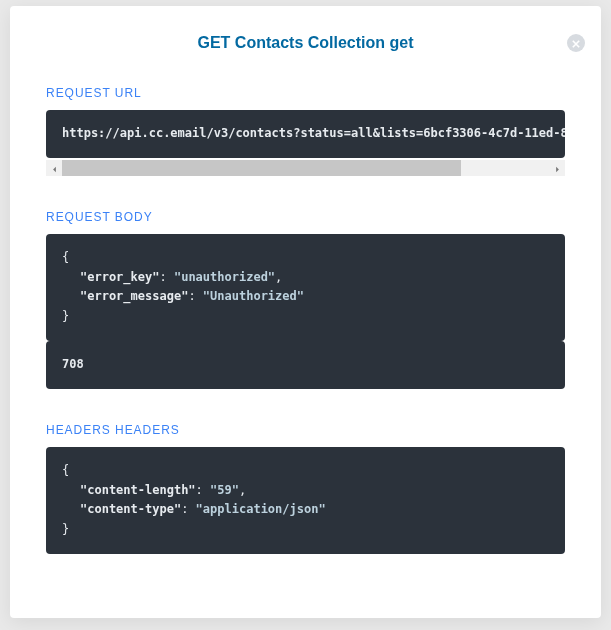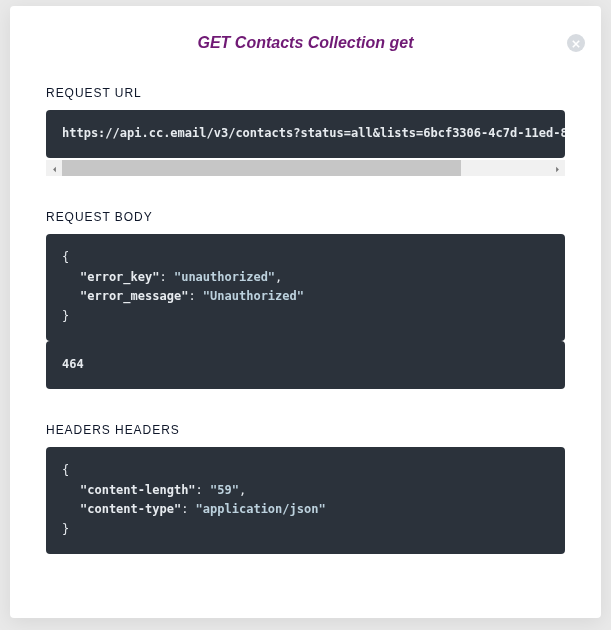--- a/index.html
+++ b/index.html
@@ -25,28 +25,27 @@
     align-items: center;
     justify-content: center;
     cursor: pointer;
   }
   .close-btn svg { width: 8px; height: 8px; fill: #fff; }
   .title {
     text-align: center;
     font-weight: 700;
     font-size: 16px;
     padding: 28px 40px 0;
-    color: #701a75;
-    font-style: italic;
+    color: #0369a1;
   }
   .content { padding: 0 36px 28px; }
   .section-label {
     font-size: 12px;
     letter-spacing: 0.08em;
-    color: #0f172a;
+    color: #3b82f6;
     margin-top: 34px;
     margin-bottom: 10px;
     font-weight: 400;
   }
   .codebox {
     background: #2b323b;
     border-radius: 4px;
     color: #e7ebef;
     font-family: ui-monospace, SFMono-Regular, Menlo, Consolas, monospace;
     font-size: 12px;
@@ -138,21 +137,21 @@
 
     <div class="section-label">REQUEST BODY</div>
     <div class="codebox json">
       <span class="line brace">{</span>
       <span class="line indent"><span class="key">"error_key"</span><span class="brace">: </span><span class="str">"unauthorized"</span><span class="brace">,</span></span>
       <span class="line indent"><span class="key">"error_message"</span><span class="brace">: </span><span class="str">"Unauthorized"</span></span>
       <span class="line brace">}</span>
     </div>
 
     <div class="codebox single">
-      <span>464</span>
+      <span>708</span>
     </div>
 
     <div class="section-label">HEADERS HEADERS</div>
     <div class="codebox json">
       <span class="line brace">{</span>
       <span class="line indent"><span class="key">"content-length"</span><span class="brace">: </span><span class="str">"59"</span><span class="brace">,</span></span>
       <span class="line indent"><span class="key">"content-type"</span><span class="brace">: </span><span class="str">"application/json"</span></span>
       <span class="line brace">}</span>
     </div>
 

